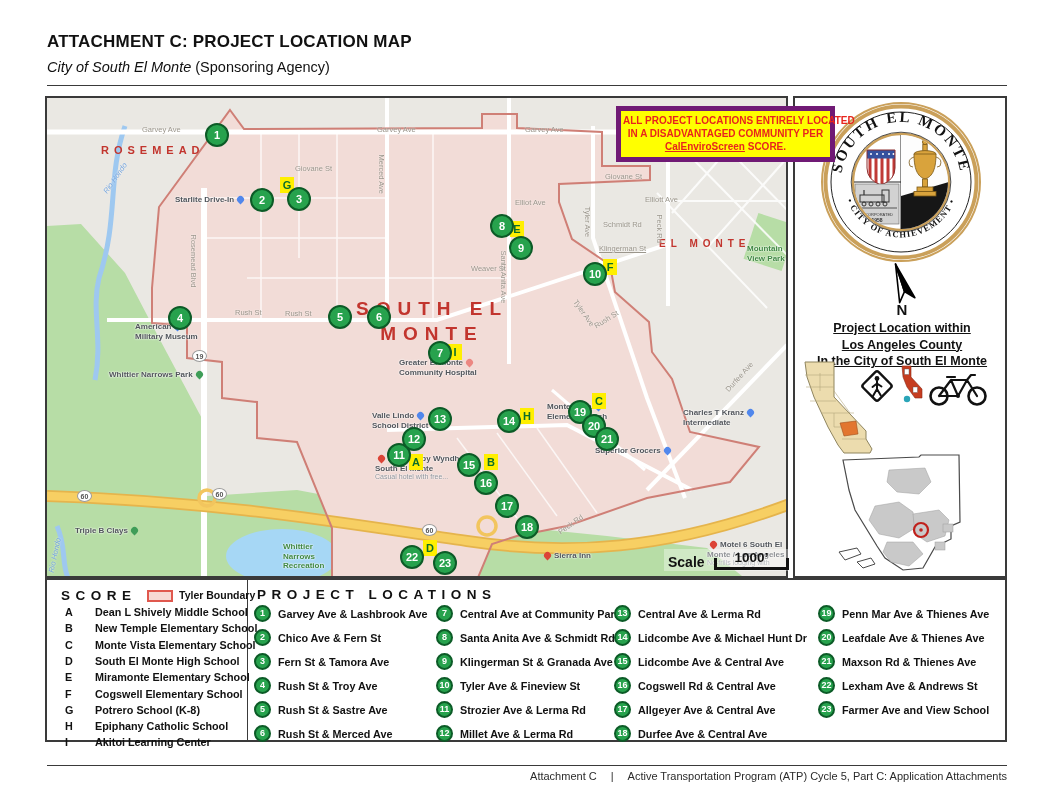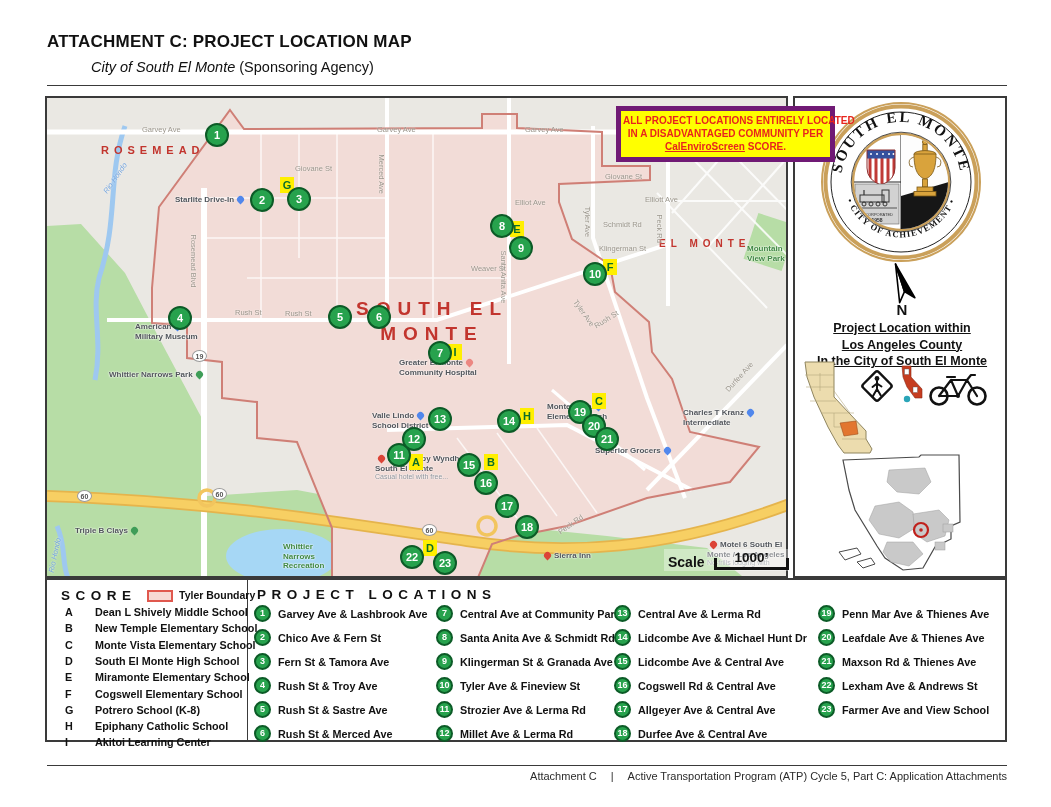--- a/index.html
+++ b/index.html
@@ -1,20 +1,20 @@
 <!DOCTYPE html>
 <html><head>
 <meta charset="utf-8">
 <style>
   * { box-sizing: border-box; margin: 0; padding: 0; }
   html,body { width:1051px; height:807px; background:#fff; font-family:"Liberation Sans",sans-serif; position:relative; overflow:hidden; }
 
   
   .hdr-title { position:absolute; left:47px; top:32px; font-size:17px; font-weight:bold; color:#111; letter-spacing:.2px; }
-  .hdr-sub   { position:absolute; left:47px; top:59px; font-size:14.5px; color:#111;margin-left:44px; }
+  .hdr-sub   { position:absolute; left:47px; top:59px; font-size:14.5px; color:#111; }
   .hdr-sub em { font-style:italic; }
   .hdr-rule  { position:absolute; left:47px; top:85px; width:960px; border-top:1.5px solid #3a3a3a; }
 
   
   .map { position:absolute; left:45px; top:96px; width:743px; height:482px; border:2px solid #3a3a3a; background:#eceae5; overflow:hidden; }
   .map svg.base { position:absolute; left:0; top:0; }
   #map-overlay { position:absolute; left:0; top:0; width:100%; height:100%; }
 
   .gm { position:absolute; width:24px; height:24px; border-radius:50%; background:#27a24d; border:2.5px solid #0c5b27; color:#fff; font-size:11px; font-weight:bold; display:flex; align-items:center; justify-content:center; transform:translate(-50%,-50%); z-index:6; }
   .ym { position:absolute; width:14px; height:16px; background:#ffef00; color:#0c6e2a; font-size:11px; font-weight:800; display:flex; align-items:center; justify-content:center; transform:translate(-50%,-50%); z-index:5; }
@@ -165,21 +165,21 @@
       <span class="street" style="left: 188px; top: 210px;">Rush St</span>
       <span class="street" style="left: 238px; top: 211px;">Rush St</span>
       <span class="street" style="left: 548px; top: 224px; transform: rotate(-32deg);">Rush St</span>
       <span class="street" style="left: 540px; top: 104px; transform: rotate(90deg);">Tyler Ave</span>
       <span class="street" style="left: 528px; top: 198px; transform: rotate(55deg);">Tyler Ave</span>
       <span class="street" style="left: 456px; top: 148px; transform: rotate(90deg);">Santa Anita Ave</span>
       <span class="street" style="left: 334px; top: 52px; transform: rotate(90deg);">Merced Ave</span>
       <span class="street" style="left: 612px; top: 112px; transform: rotate(90deg);">Peck Rd</span>
       <span class="street" style="left: 512px; top: 430px; transform: rotate(-35deg);">Peck Rd</span>
       <span class="street" style="left: 680px; top: 288px; transform: rotate(-48deg);">Durfee Ave</span>
-      <span class="street" style="left: 552px; top: 146px;">Klingerman St</span>
+      <span class="street" style="left: 552px; top: 146px; text-decoration: underline;">Klingerman St</span>
       <span class="street" style="left: 556px; top: 122px;">Schmidt Rd</span>
       <span class="street" style="left: 468px; top: 100px;">Elliot Ave</span>
       <span class="street" style="left: 598px; top: 97px;">Elliott Ave</span>
       <span class="street" style="left: 424px; top: 166px;">Weaver St</span>
       <span class="street" style="left: 146px; top: 132px; transform: rotate(90deg);">Rosemead Blvd</span>
       <span class="street water" style="left: 58px; top: 90px; transform: rotate(-55deg);">Rio Hondo</span>
       <span class="street water" style="left: 4px; top: 470px; transform: rotate(-78deg);">Rio Hondo</span>
       <div class="poi" style="left: 128px; top: 97px;">
         <div><span>Starlite Drive-In</span><span class="pin pin-blue"></span></div>
       </div>

